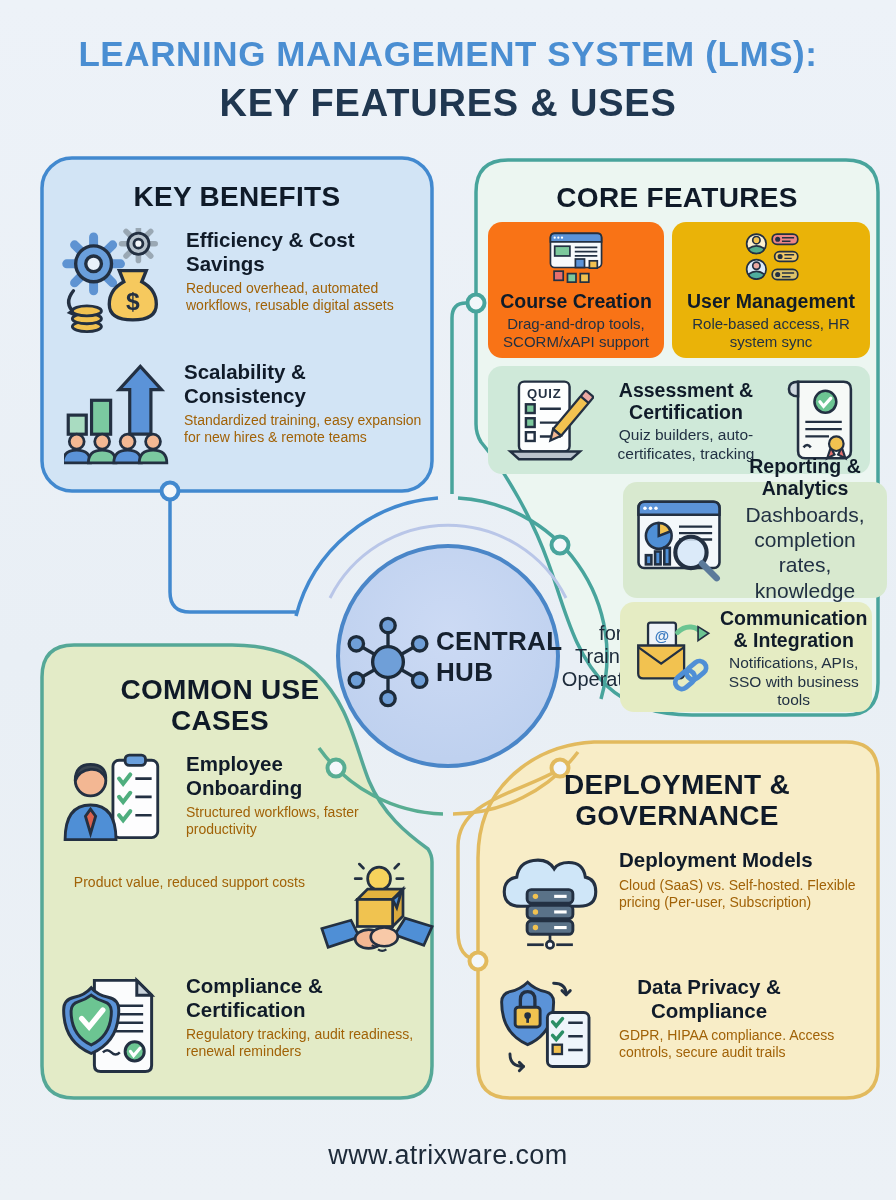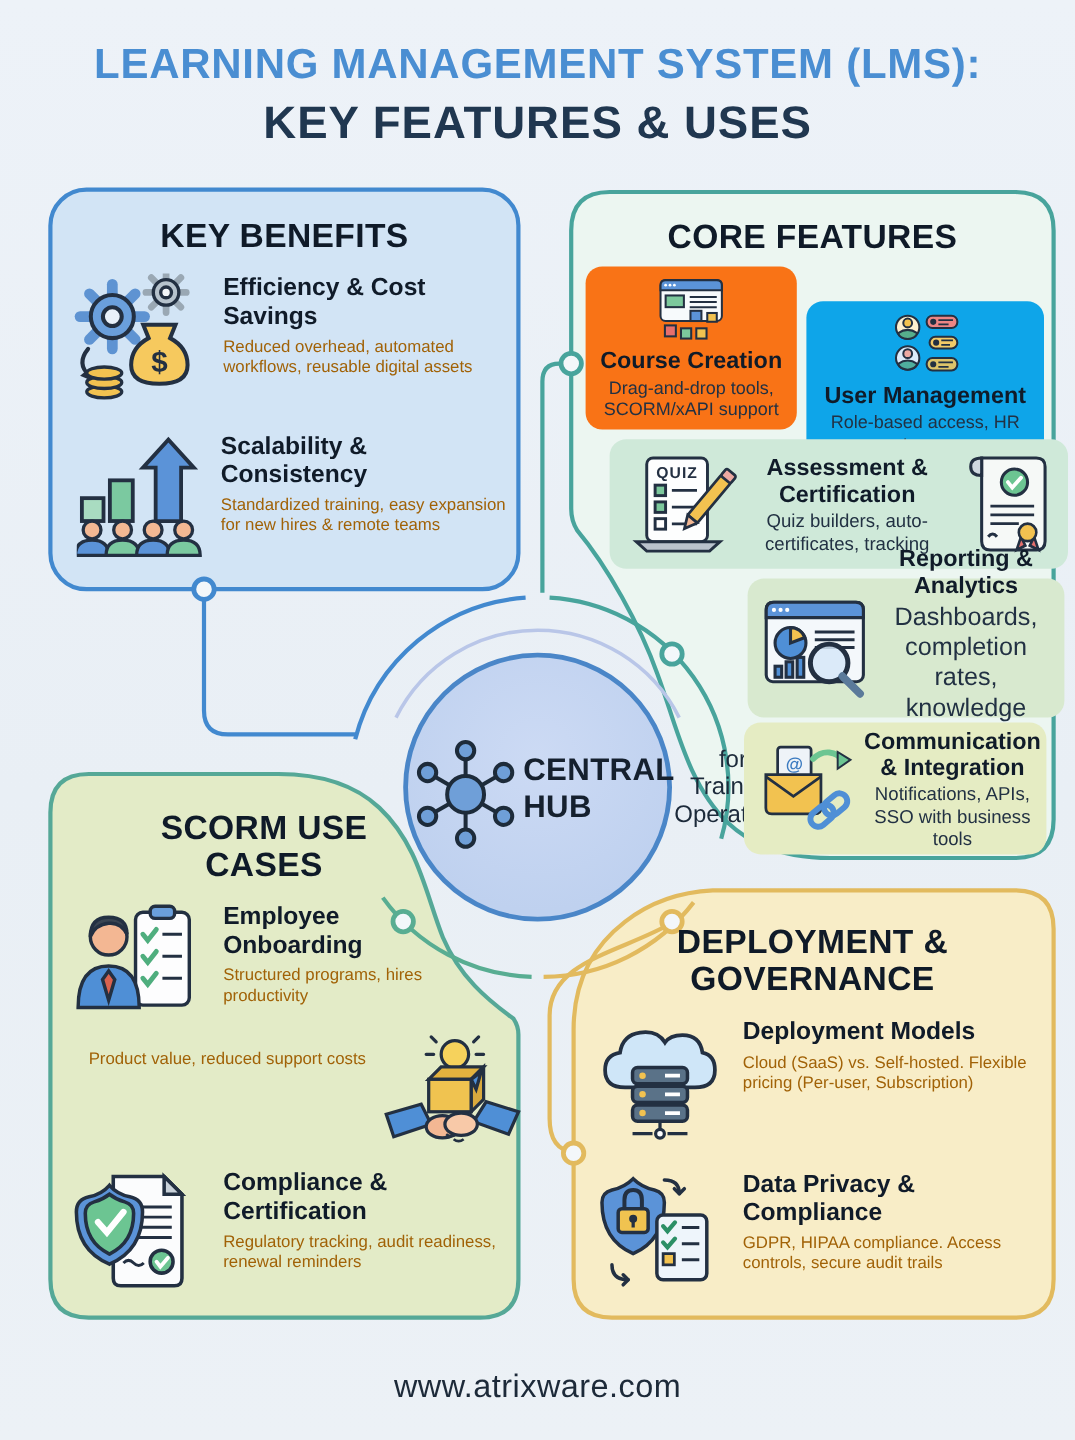--- a/index.html
+++ b/index.html
@@ -26,21 +26,21 @@
   .txt .d{font-size:14px;line-height:1.22;color:#a16207;}
 
   
   .card{position:absolute;z-index:4;border-radius:14px;box-sizing:border-box;}
   .card.vert{display:flex;flex-direction:column;align-items:center;text-align:center;padding-top:9px;}
   .card .ct{font-weight:bold;font-size:19.5px;color:#101b29;line-height:1.1;margin-top:4px;}
   .card .cd{font-size:15px;line-height:1.2;color:#223143;margin-top:3px;}
   .card.horiz{display:flex;align-items:center;gap:8px;padding:8px 10px;text-align:center;}
   .card.horiz .mid{flex:1;}
   .c-blue{background:#f97316;}
-  .c-teal{background:#0ea5e9;margin-top:29px;}
+  .c-teal{background:#eab308;}
   .c-mint{background:#cfe9d9;}
   .c-green{background:#d8e9cf;}
   .c-olive{background:#e5ecc3;}
 
   
   .hub{position:absolute;left:336px;top:544px;width:224px;height:224px;border-radius:50%;
        z-index:3;box-sizing:border-box;border:4px solid #4a86c8;
        background:radial-gradient(circle at 50% 38%,#ccdaf4 0%,#bfd1ef 75%);
        display:flex;flex-direction:row;align-items:center;}
   .hub-title{font-weight:bold;font-size:26px;letter-spacing:.3px;color:#15202e;margin-top:2px;}
@@ -207,21 +207,21 @@
             <circle cx="65" cy="42" r="3"></circle>
             <circle cx="61" cy="71.5" r="3"></circle>
           <path d="M68 11 H88 M68 17 H82 M72 39 H88 M72 45 H84 M68 69 H88 M68 75 H82" fill="none"></path>
         </g>
       </svg>
     </span>
     <div class="ct">User Management</div>
     <div class="cd">Role-based access, HR system sync</div>
   </div>
 
-  <div class="card horiz c-mint" style="left:508px;top:366px;width:382px;height:108px;text-align:center;">
+  <div class="card horiz c-mint" style="left:488px;top:366px;width:382px;height:108px;text-align:center;">
     <span class="icon">
       <svg width="96" height="90" viewBox="0 0 110 100">
         <g stroke="#233042" stroke-width="2.8">
           <rect x="24" y="6" width="58" height="80" rx="6" fill="#fdfefe"></rect>
           <rect x="32" y="32" width="10" height="10" fill="#7cc89c"></rect>
           <rect x="32" y="48" width="10" height="10" fill="#7cc89c"></rect>
           <rect x="32" y="64" width="10" height="10" fill="#ffffff"></rect>
           <path d="M48 37 H72 M48 53 H72 M48 69 H72" fill="none"></path>
           <path d="M14 86 H94 L84 95 H24 Z" fill="#b9c2cc"></path>
         </g>
@@ -324,21 +324,21 @@
             <circle cx="83" cy="31" r="7.5" fill="#6f9fd8"></circle>
           <circle cx="17" cy="69" r="7.5" fill="#6f9fd8"></circle>
             <circle cx="83" cy="69" r="7.5" fill="#6f9fd8"></circle>
         </g>
       </svg>
     </span>
     <div class="hub-title">CENTRAL HUB</div>
     <div class="hub-sub">for Training Operations</div>
   </div>
 
-  <div class="panel-heading" style="left:110px;top:675px;width:220px;">SCORM USE CASES</div>
+  <div class="panel-heading" style="left:110px;top:675px;width:220px;">COMMON USE CASES</div>
 
   <div class="item" style="left:60px;top:752px;">
     <span class="icon">
       <svg width="112" height="102" viewBox="0 0 110 100">
         <g stroke="#233042" stroke-width="2.8">
           <rect x="52" y="8" width="44" height="76" rx="6" fill="#fdfdfe"></rect>
           <rect x="64" y="3" width="20" height="10" rx="4" fill="#6a9fdc"></rect>
           <path d="M74 26 H90 M74 44 H90 M74 62 H90" fill="none" stroke-width="2.6"></path>
         </g>
         <g stroke="#4fae7e" stroke-width="4" fill="none" stroke-linecap="round">
@@ -349,21 +349,21 @@
         <g stroke="#233042" stroke-width="2.8">
           <circle cx="30" cy="28" r="15" fill="#f3b793"></circle>
           <path d="M15 28 Q15 12 30 12 Q45 12 45 26 Q40 16 30 17 Q19 18 15 28 Z" fill="#3a4552"></path>
           <path d="M5 86 Q5 52 30 52 Q55 52 55 86 Z" fill="#4f8fd6"></path>
           <path d="M30 56 L25 63 L30 80 L35 63 Z" fill="#d9624f"></path>
         </g>
       </svg>
     </span>
     <div class="txt" style="width:232px;">
       <div class="t" style="max-width:175px;">Employee Onboarding</div>
-      <div class="d">Structured programs, hires productivity</div>
+      <div class="d">Structured workflows, faster productivity</div>
     </div>
   </div>
 
   <div class="item" style="left:55px;top:862px;">
     <div class="txt" style="width:250px;text-align:right;padding-top:12px;">
       <div class="d">Product value, reduced support costs</div>
     </div>
     <span class="icon">
       <svg width="116" height="104" viewBox="0 0 110 100">
         <g stroke="#233042" stroke-width="2.6">
@@ -462,20 +462,20 @@
         </g>
         <g stroke="#233042" stroke-width="2.8" fill="none" stroke-linecap="round">
           <path d="M56 8 Q68 8 68 19"></path>
             <path d="M68 19 l-4 -4 M68 19 l4 -4"></path>
           <path d="M14 76 Q14 88 27 88"></path>
             <path d="M27 88 l-4 -4 M27 88 l-4 4"></path>
         </g>
       </svg>
     </span>
     <div class="txt" style="width:258px;">
-      <div class="t" style="max-width:180px;">Data Privacy &amp; Compliance</div>
+      <div class="t" style="max-width:180px;text-align:center;">Data Privacy &amp; Compliance</div>
       <div class="d">GDPR, HIPAA compliance. Access controls, secure audit trails</div>
     </div>
   </div>
 
   <div class="footer">www.atrixware.com</div>
 
 </div>
 
 </body></html>

